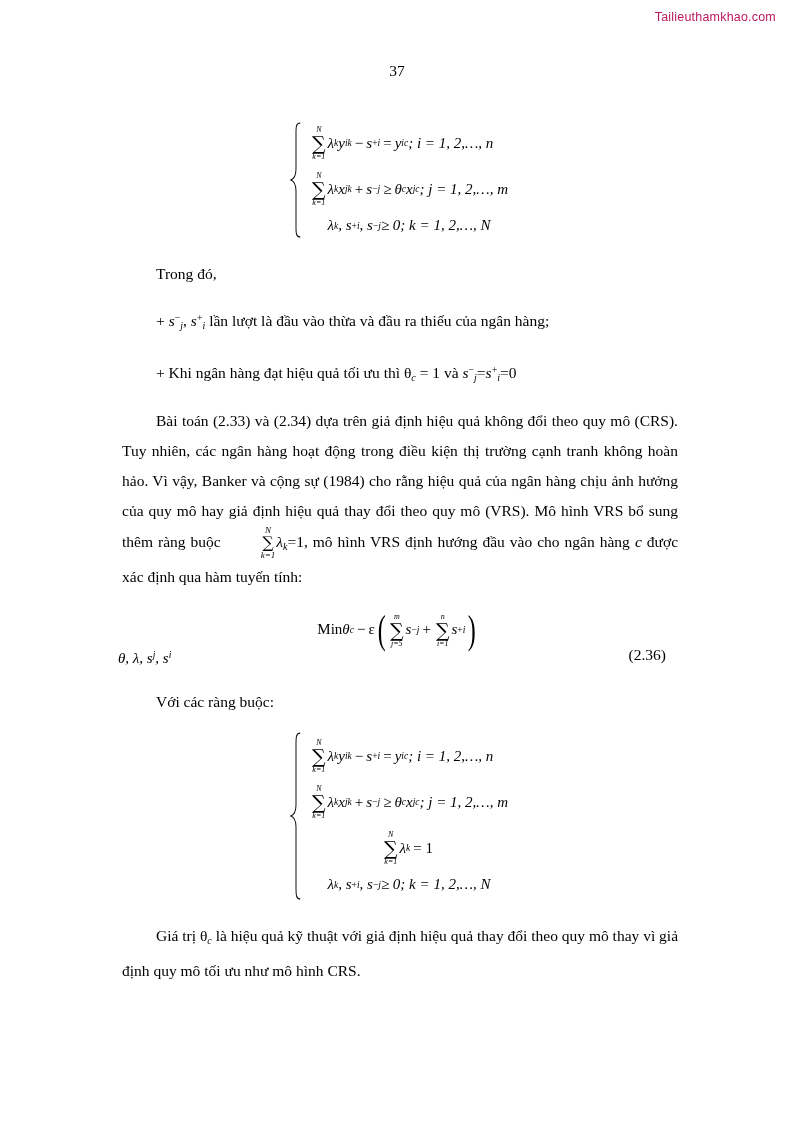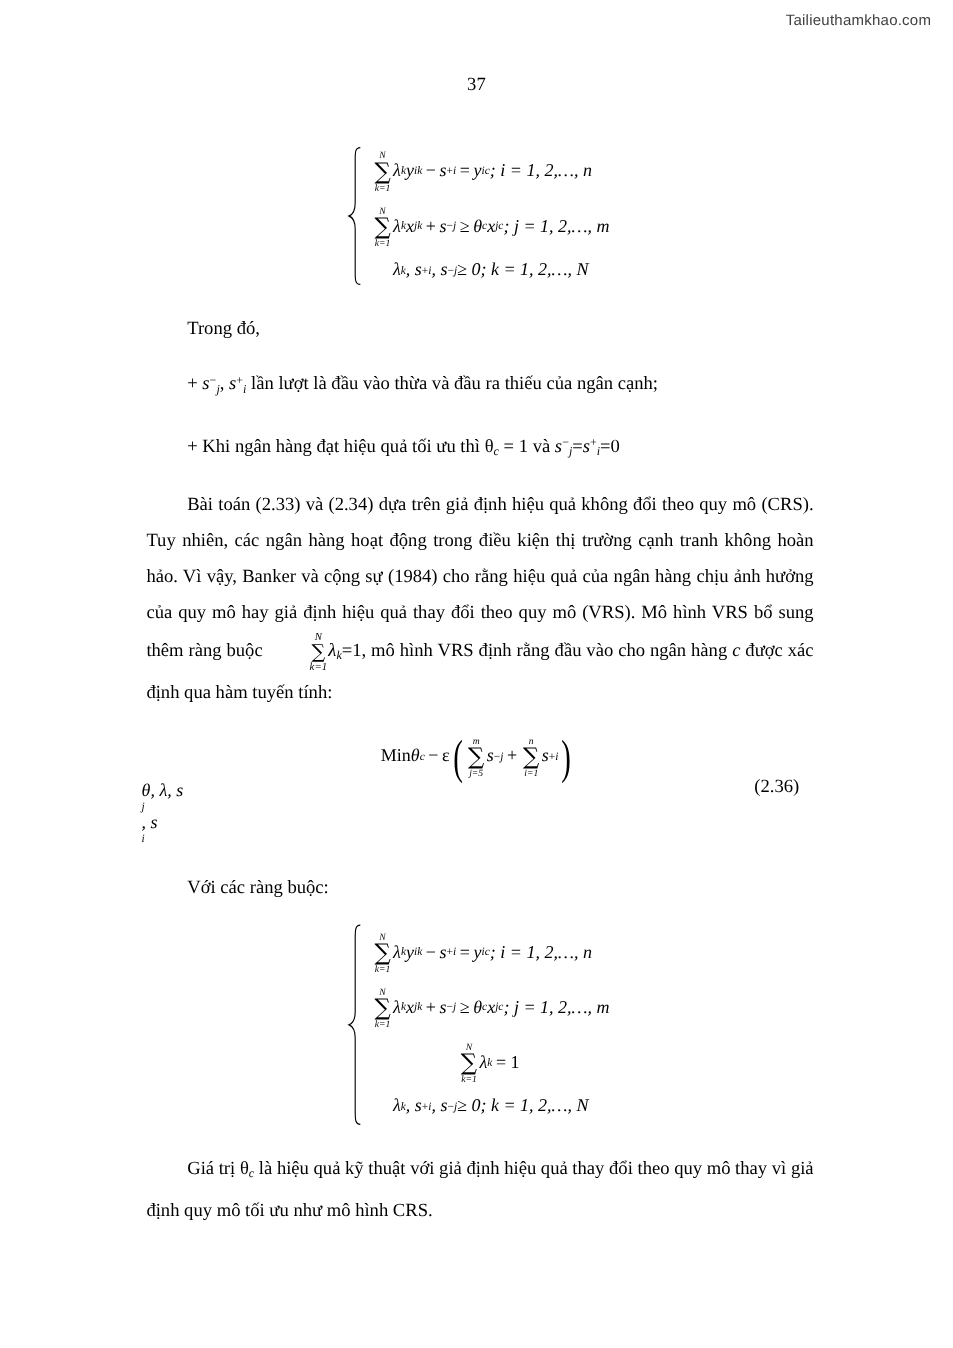--- a/index.html
+++ b/index.html
@@ -20,21 +20,21 @@
     width: 794px;
     height: 1123px;
     box-sizing: border-box;
   }
   .watermark {
     position: absolute;
     top: 10px;
     right: 18px;
     font-family: "Liberation Sans", sans-serif;
     font-size: 12.5px;
-    color: #404040;
+    color: #be185d;
     letter-spacing: 0.2px;
   }
   .page-number {
     position: absolute;
     top: 62px;
     left: 0;
     width: 794px;
     text-align: center;
     font-size: 15.5px;
   }
@@ -169,21 +169,20 @@
     line-height: 0.9;
     display: inline-block;
     transform: scaleX(0.6);
     font-family: "Liberation Serif", serif;
   }
   .subline {
     display: flex;
     font-size: 15px;
     margin-top: 2px;
     padding-right: 70px;
-    flex-direction: column;
   }
 </style>
 </head>
 <body>
 
 <div class="page">
 
   <div class="watermark">Tailieuthamkhao.com</div>
 
   <div class="page-number">37</div>
@@ -255,37 +254,37 @@
 
     <div class="gap-med"></div>
 
     <p class="body-text indent">
       <span>Trong đó,</span>
     </p>
 
     <div class="gap-small"></div>
 
     <p class="body-text indent">
-      <span>+ </span><span class="inl">s</span><span class="inl-sup">−</span><span class="inl-sub">j</span><span>, </span><span class="inl">s</span><span class="inl-sup">+</span><span class="inl-sub">i</span><span> lần lượt là đầu vào thừa và đầu ra thiếu của ngân cạnh;</span>
+      <span>+ </span><span class="inl">s</span><span class="inl-sup">−</span><span class="inl-sub">j</span><span>, </span><span class="inl">s</span><span class="inl-sup">+</span><span class="inl-sub">i</span><span> lần lượt là đầu vào thừa và đầu ra thiếu của ngân hàng;</span>
     </p>
 
     <div class="gap-small"></div>
 
     <p class="body-text indent">
       <span>+ Khi ngân hàng đạt hiệu quả tối ưu thì θ</span><span class="inl-sub">c</span><span> = 1 và </span><span class="inl">s</span><span class="inl-sup">−</span><span class="inl-sub">j</span><span>=</span><span class="inl">s</span><span class="inl-sup">+</span><span class="inl-sub">i</span><span>=0</span>
     </p>
 
     <div class="gap-small"></div>
 
     <p class="body-text indent">
       <span>Bài toán (2.33) và (2.34) dựa trên giả định hiệu quả không đổi theo quy mô (CRS). Tuy nhiên, các ngân hàng hoạt động trong điều kiện thị trường cạnh tranh không hoàn hảo. Vì vậy, Banker và cộng sự (1984) cho rằng hiệu quả của ngân hàng chịu ảnh hưởng của quy mô hay giả định hiệu quả thay đổi theo quy mô (VRS). Mô hình VRS bổ sung thêm ràng buộc </span><span class="bigsum-inline">
           <span class="up">N</span>
           <span class="sg">∑</span>
           <span class="dn">k=1</span>
-        </span><span class="inl">λ</span><span class="inl-sub">k</span><span>=1, mô hình VRS định rằng đầu vào cho ngân hàng </span><span class="inl">c</span><span> được xác định qua hàm tuyến tính:</span>
+        </span><span class="inl">λ</span><span class="inl-sub">k</span><span>=1, mô hình VRS định hướng đầu vào cho ngân hàng </span><span class="inl">c</span><span> được xác định qua hàm tuyến tính:</span>
     </p>
 
     <div class="gap-med"></div>
 
     <div class="eq236-wrap">
       <div class="eq236-center">
         <span class="rom" style="">Min</span>
           <span class="var">θ</span>
           <span class="sub">c</span>
         <span class="op">−</span>

